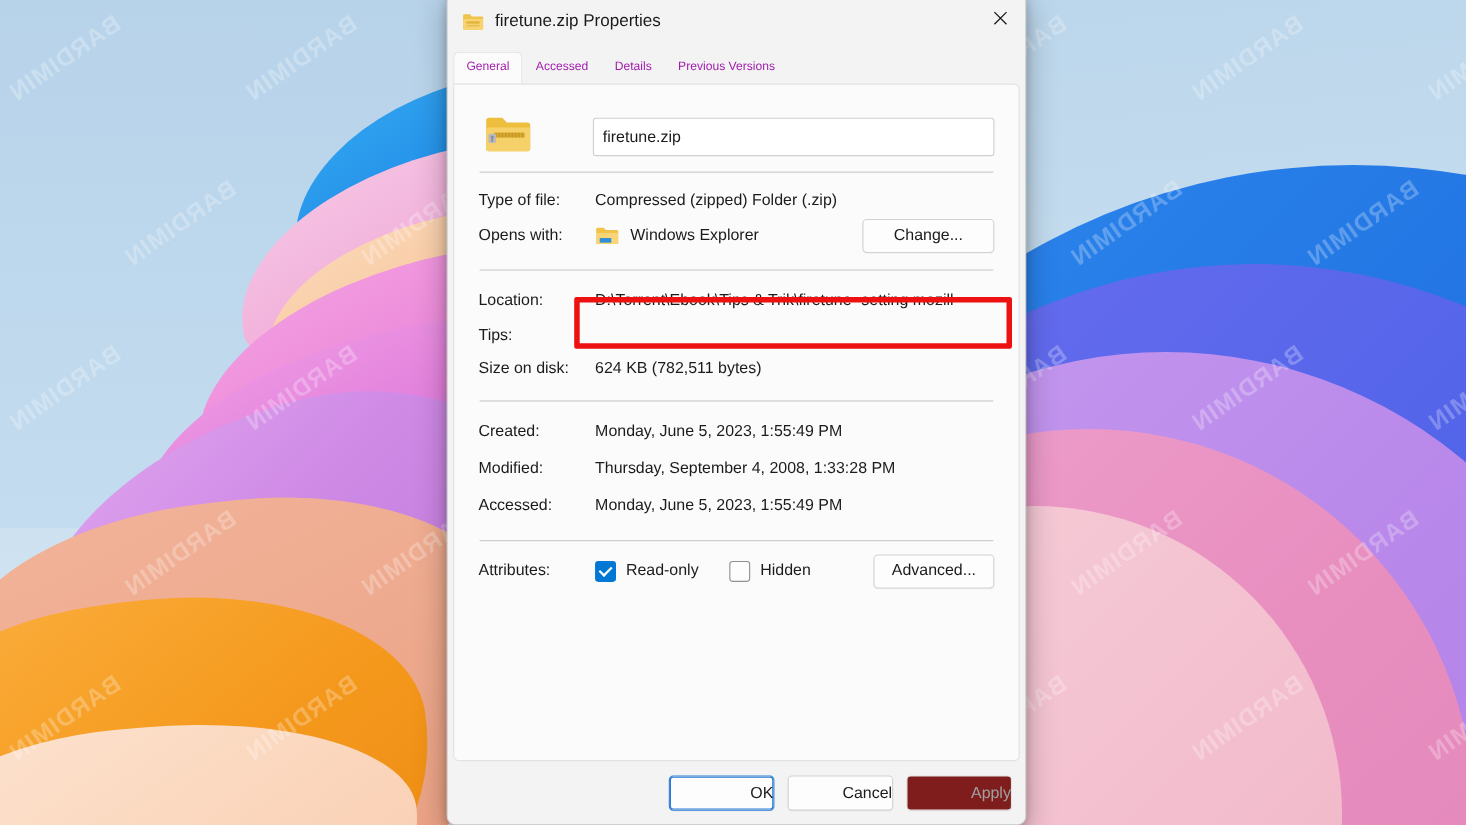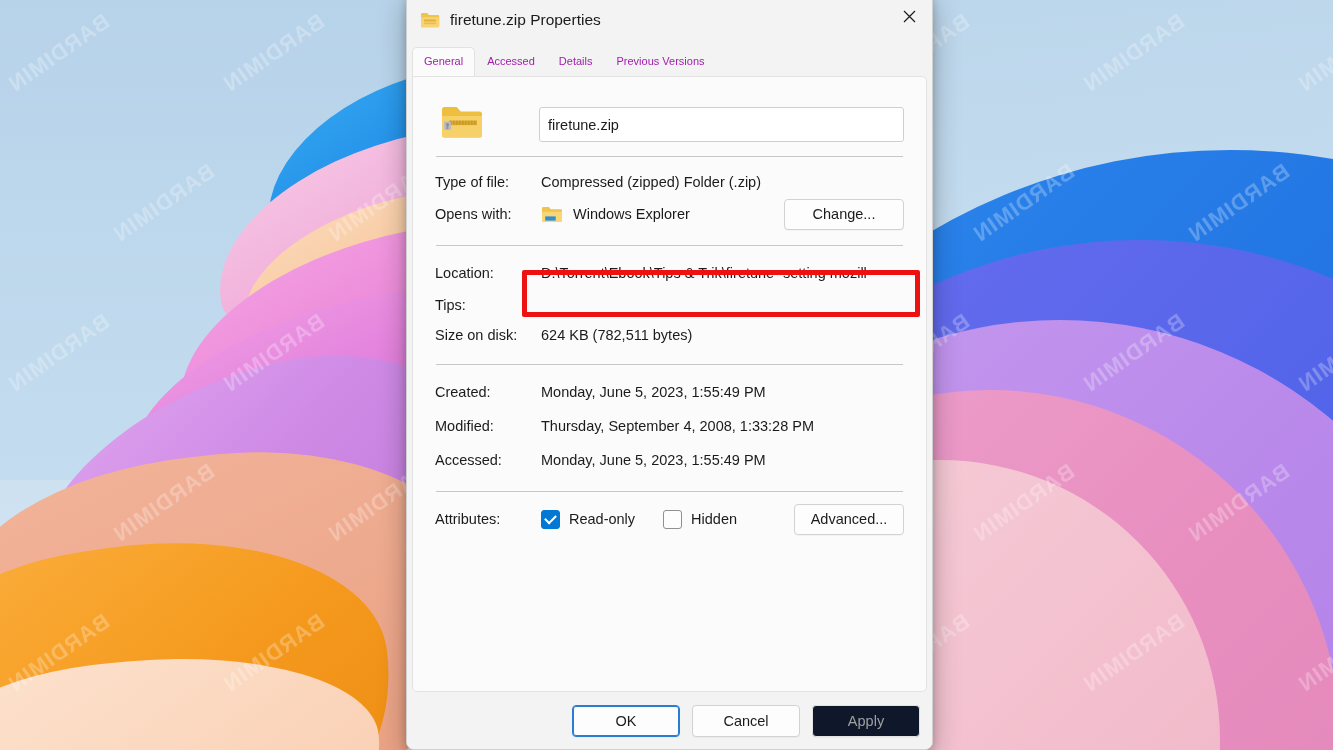--- a/index.html
+++ b/index.html
@@ -209,21 +209,21 @@
     color: #1b1b1b;
     background: #fdfdfd;
     border: 1px solid #d2d2d2;
     border-radius: 4px;
     height: 31px;
     cursor: pointer;
     box-shadow: 0 1px 0 rgba(0,0,0,0.03);
   }
   .btn-change { width: 120px; margin-left: auto; }
   .btn-advanced { width: 110px; margin-left: auto; }
-  .btn:disabled { color: #a0a0a0; background: #0f172a; border-color: #e3e3e3; cursor: default; }
+  .btn:disabled { color: #a0a0a0; background: #7f1d1d; border-color: #e3e3e3; cursor: default; }
 
   
   .loc-row { position: relative; }
 
   #redbox {
     position: absolute;
     left: 522px; top: 270px;
     width: 398px; height: 47px;
     border: 5px solid #ee1111;
     border-radius: 2px;
@@ -252,21 +252,21 @@
   }
   .cb-label { font-size: 14.5px; color: #1b1b1b; }
 
   .footer {
     flex: 0 0 57px;
     display: flex; align-items: center; justify-content: flex-end;
     gap: 12px;
     padding: 0 12px 0 0;
     background: #f3f3f3;
   }
-  .footer .btn { height: 32px; width: 108px; }
+  .footer .btn { height: 32px; width: 96px; text-align: right; }
   .btn-ok { border: 1px solid #2b7cd3 !important; box-shadow: 0 0 0 1px #2b7cd3 inset, 0 1px 0 rgba(0,0,0,0.03); }
 </style>
 </head>
 <body>
 
 <div id="wallpaper">
   <div class="p-sky"></div>
 
   <div class="arc r1"></div>
   <div class="arc r2"></div>

